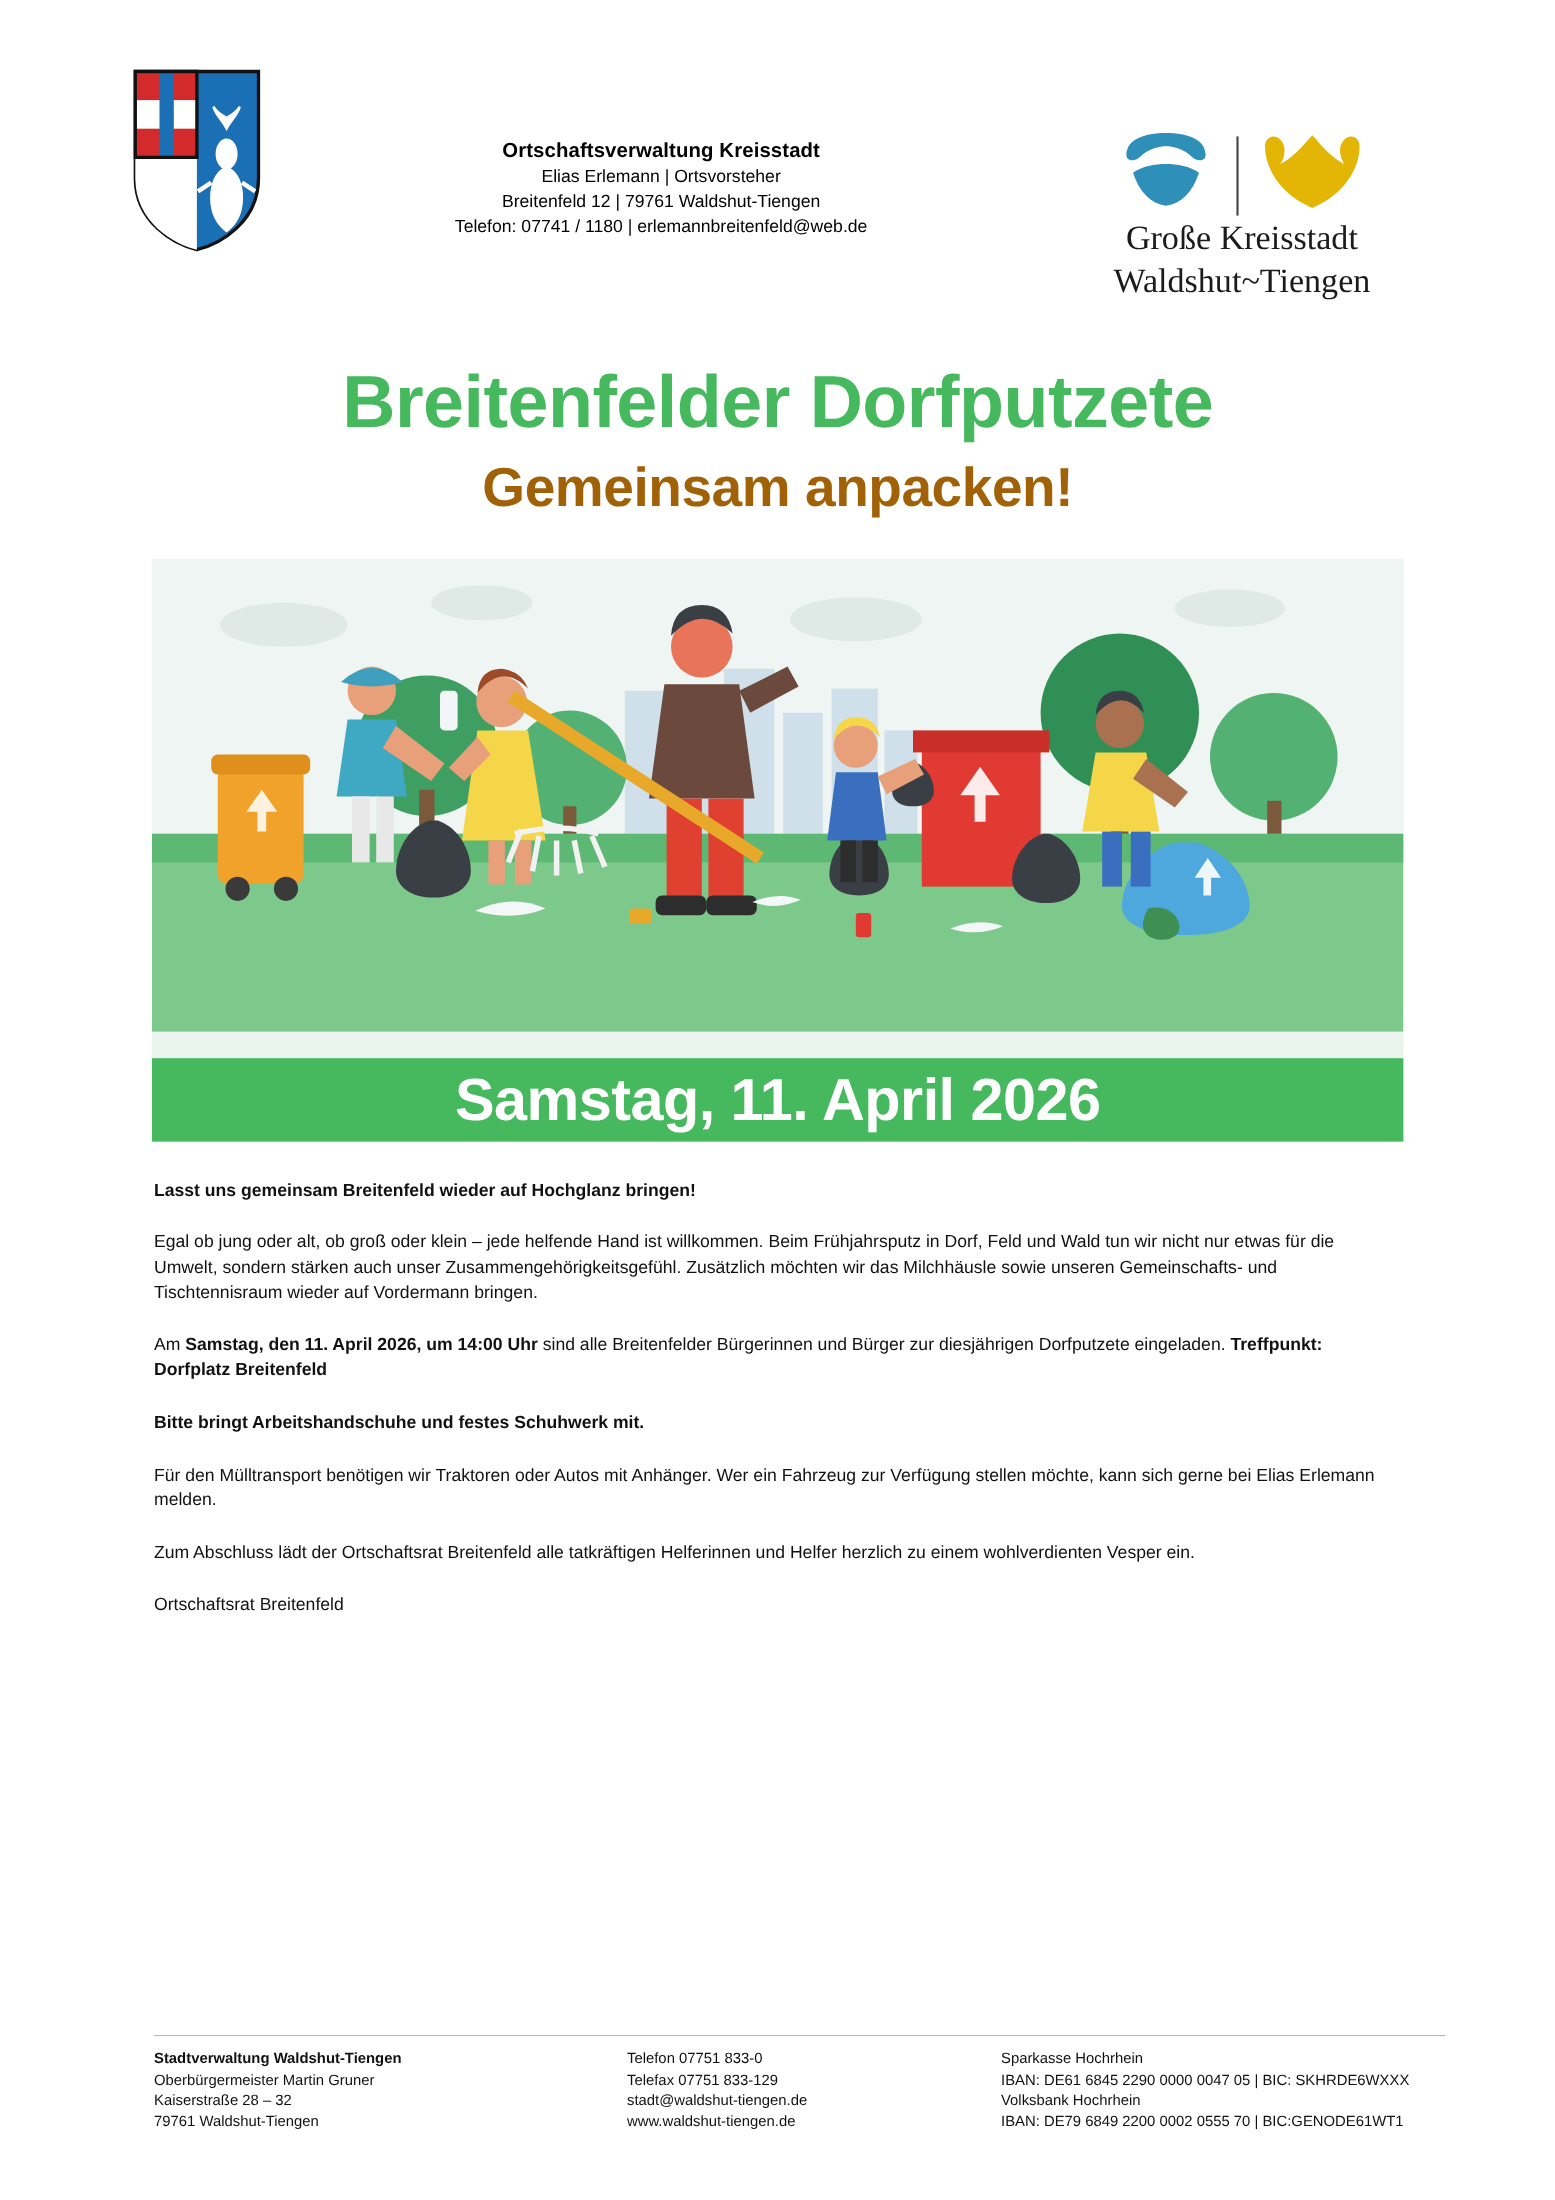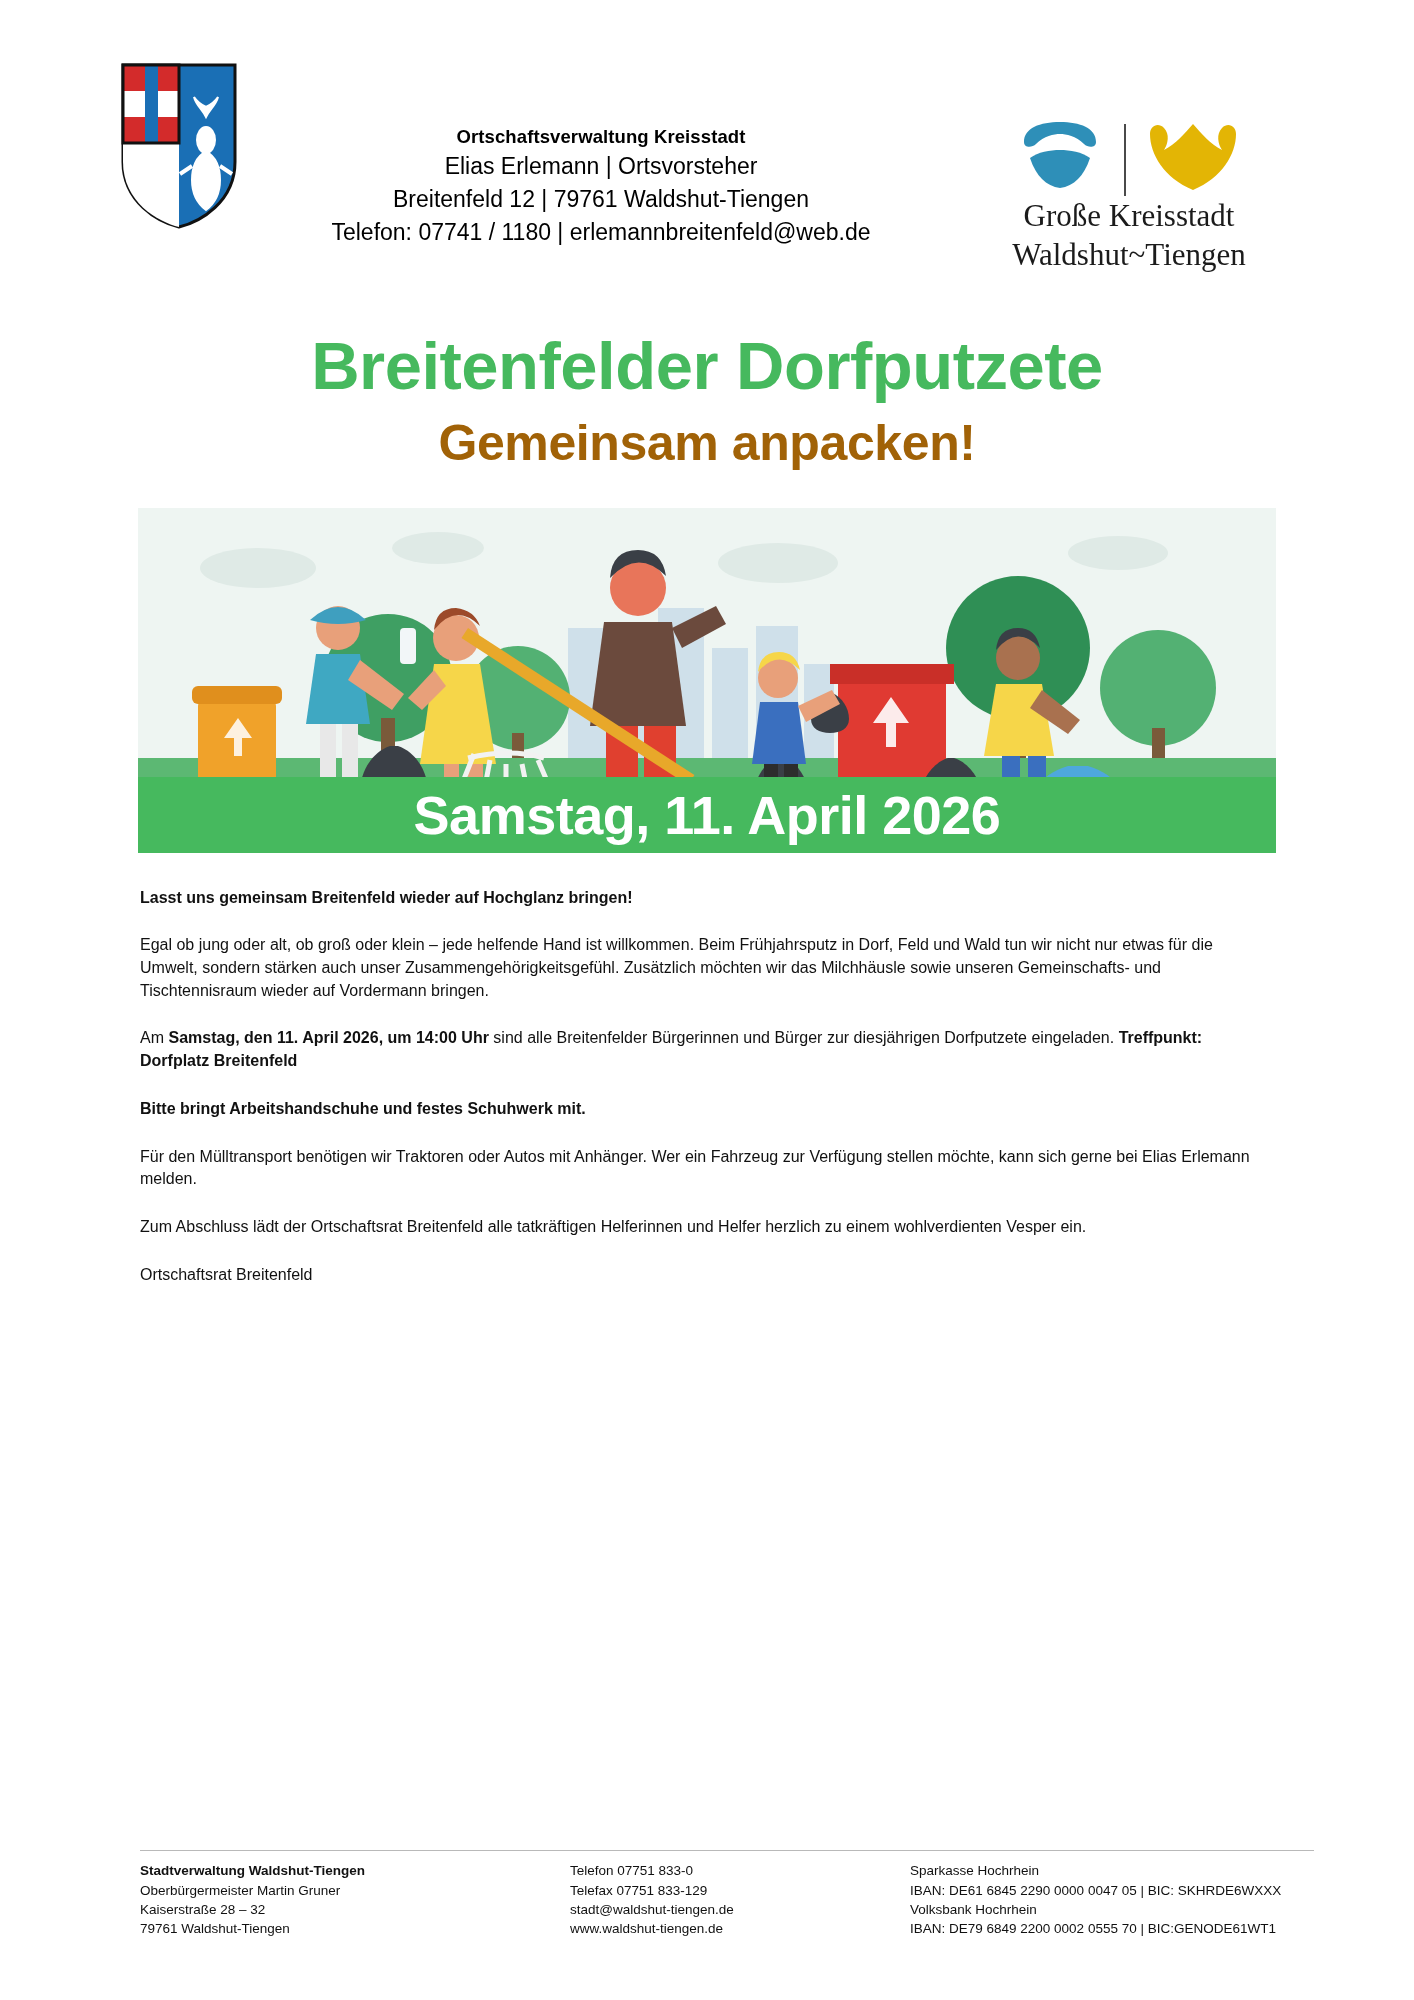--- a/index.html
+++ b/index.html
@@ -44,21 +44,21 @@
     text-align: center;
     padding-top: 62px;
     line-height: 1.42;
   }
   .header-center .line1 {
     font-weight: bold;
     font-size: 18.5px;
     letter-spacing: 0.1px;
   }
   .header-center .line {
-    font-size: 23px;
+    font-size: 16px;
   }
 
   .city-logo {
     flex: 0 0 auto;
     width: 330px;
     padding-top: 56px;
     text-align: center;
   }
   .city-logo .marks {
     display: flex;
@@ -98,21 +98,21 @@
     font-size: 50px;
     font-weight: bold;
     color: #a16207;
     margin-top: 12px;
     letter-spacing: -0.4px;
   }
 
   
   .illus {
     margin: 36px 138px 0 138px;
-    height: 345px;
+    height: 530px;
     position: relative;
     overflow: hidden;
     background: #e9f4ef;
   }
   .illus svg { display: block; }
   .date-banner {
     position: absolute;
     left: 0; right: 0; bottom: 0;
     height: 76px;
     background: #46b95e;

